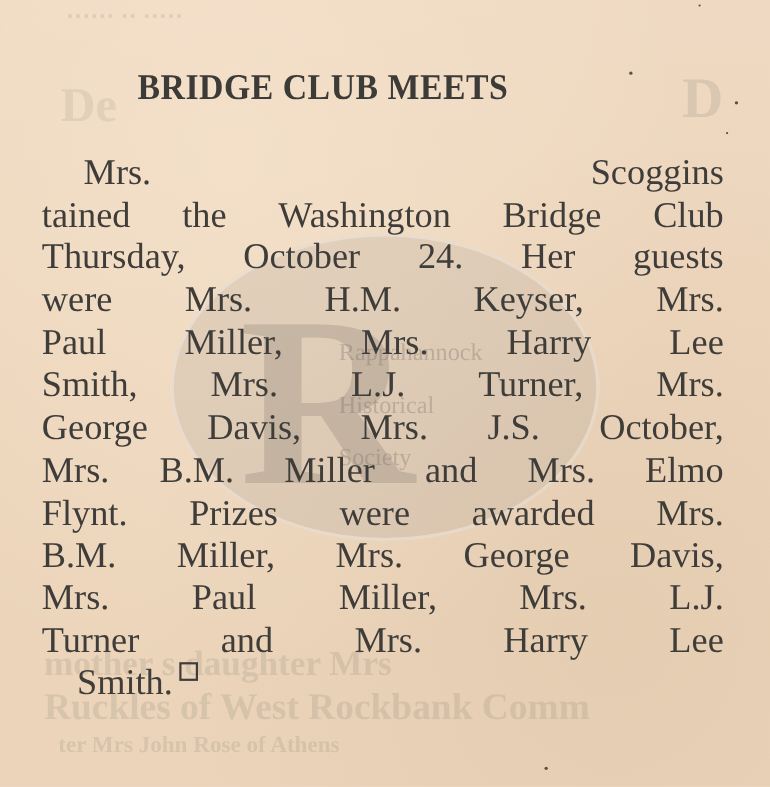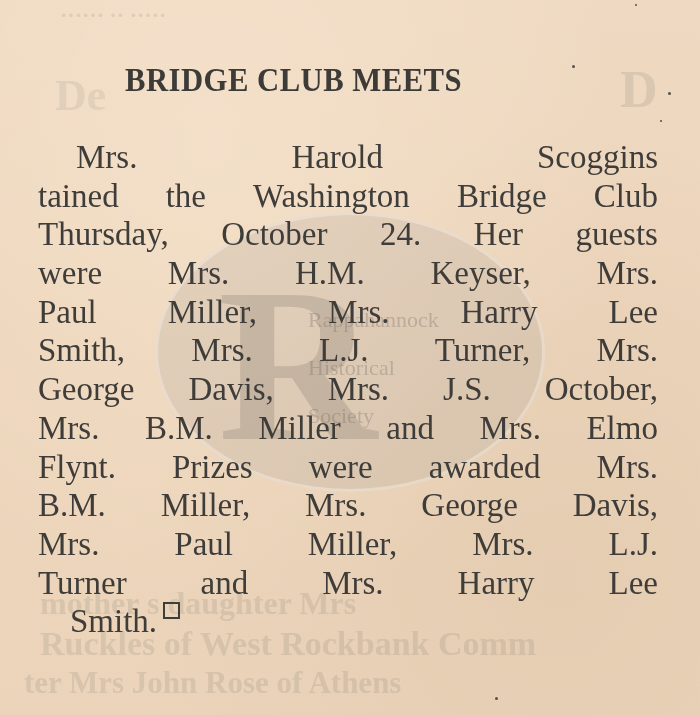--- a/index.html
+++ b/index.html
@@ -30,21 +30,21 @@
     font-family: "Liberation Serif", serif;
     font-weight: bold;
     white-space: nowrap;
     pointer-events: none;
   }
   .bleed.top-1 { left: 60px; top: 2px; font-size: 22px; }
   .bleed.top-2 { left: 620px; top: 60px; font-size: 52px; }
   .bleed.top-3 { left: 55px; top: 70px; font-size: 44px; color: rgba(110,110,100,0.12);}
   .bleed.b1 { left: 40px; top: 585px; font-size: 32px; }
   .bleed.b2 { left: 40px; top: 625px; font-size: 34px; }
-  .bleed.b3 { left: 24px; top: 665px; font-size: 31px; }
+  .bleed.b3 { left: 53px; top: 665px; font-size: 21px; }
 
   .seal {
     position: absolute;
     left: 155px;
     top: 212px;
     width: 390px;
     height: 280px;
     border-radius: 50%;
     background: rgba(170, 160, 150, 0.22);
     border: 3px solid rgba(245, 235, 225, 0.5);
@@ -140,21 +140,20 @@
     <div class="seal-text l1">Rappahannock</div>
     <div class="seal-text l2">Historical</div>
     <div class="seal-text l3">Society</div>
   </div>
 
   <div class="headline">BRIDGE CLUB MEETS</div>
 
   <div class="body-text" id="body-text">
       <div class="line first">
         <span>Mrs.</span>
-        <span>Harold</span>
         <span>Scoggins</span>
       </div>
       <div class="line">
         <span>tained</span>
         <span>the</span>
         <span>Washington</span>
         <span>Bridge</span>
         <span>Club</span>
       </div>
       <div class="line">

